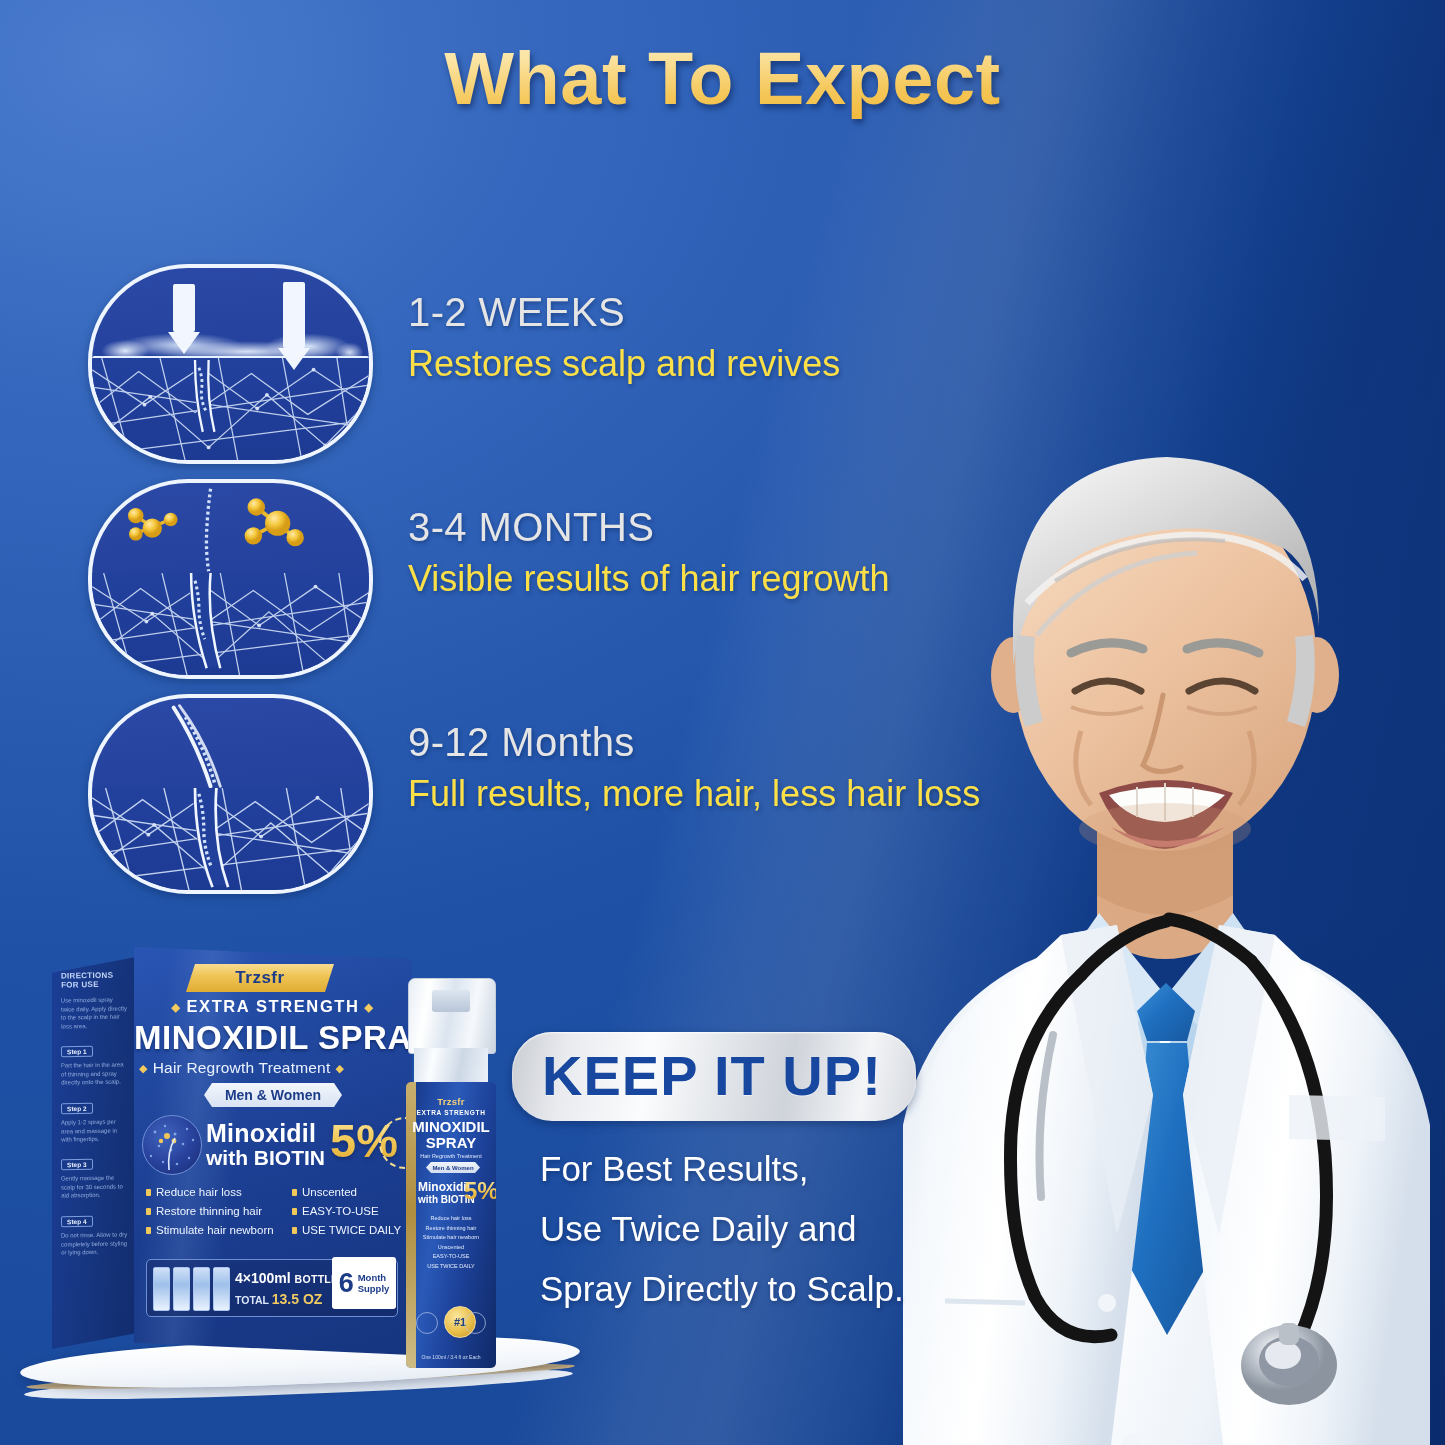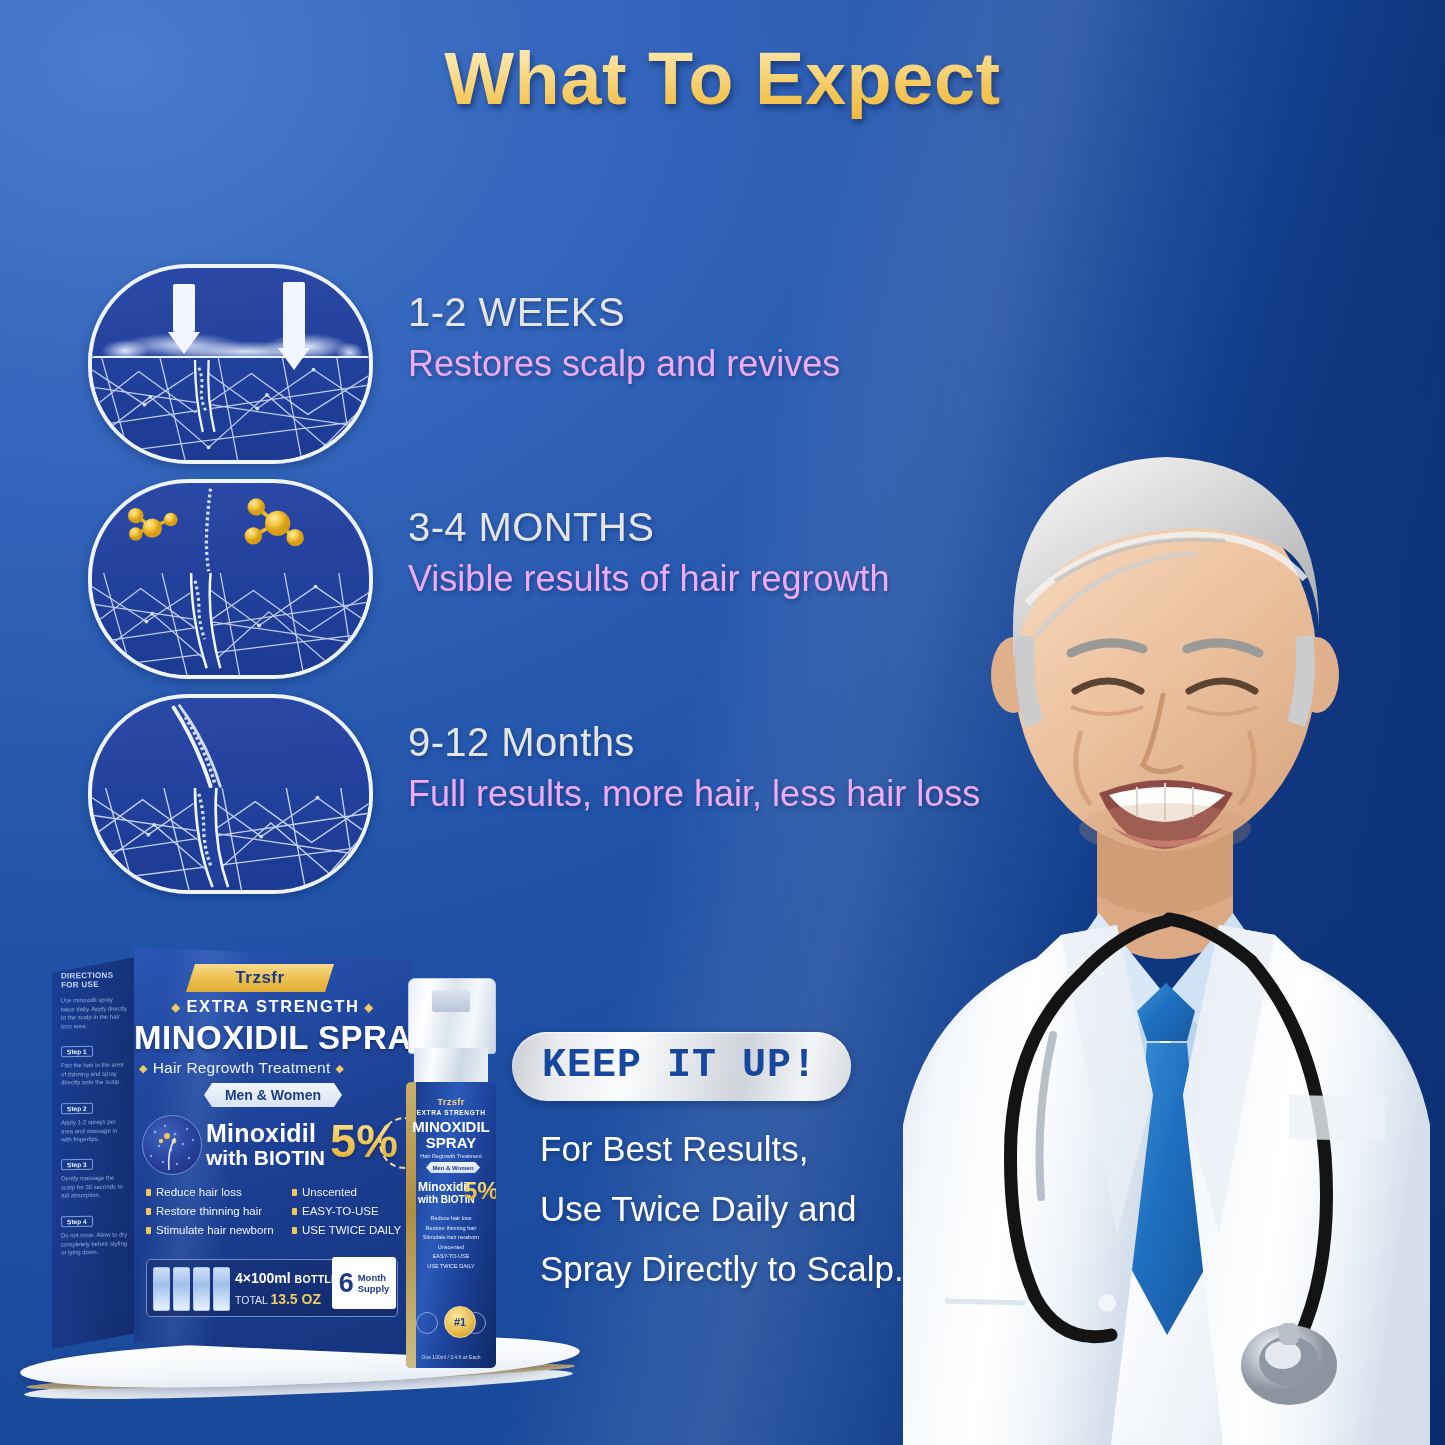--- a/index.html
+++ b/index.html
@@ -97,33 +97,32 @@
     width:0;height:0;margin:0 auto;
     border-left:16px solid transparent;border-right:16px solid transparent;
     border-top:22px solid #f2f7ff;
   }
   .txt{position:absolute;left:330px;top:32px;}
   .t-head{
     font-size:40px;color:#e5e5e5;font-weight:normal;letter-spacing:.4px;
     text-shadow:1px 2px 4px rgba(8,30,78,0.45);margin-bottom:8px;
   }
   .t-sub{
-    font-size:36px;color:#f0abfc;font-weight:normal;
+    font-size:36px;color:#fde047;font-weight:normal;
     text-shadow:1px 2px 4px rgba(8,30,78,0.45);
   }
 
   
   .keep-block{position:absolute;left:512px;top:1032px;width:430px;}
   .keep-pill{
     display:inline-block;padding:11px 34px 13px 30px;border-radius:40px;
     background:linear-gradient(100deg,#c9ccd2 0%,#e9ebef 14%,#fbfcfd 34%,#e3e6ea 52%,#cfd3da 68%,#f3f5f7 86%,#d6d9df 100%);
     box-shadow:0 3px 8px rgba(6,26,70,0.38), inset 0 1px 2px rgba(255,255,255,0.9);
-    font-size:40px;font-weight:bold;color:#17479e;letter-spacing:1px;
+    font-size:56px;font-weight:bold;color:#17479e;letter-spacing:1px;
     text-shadow:0 1px 0 rgba(255,255,255,0.55);
-    font-family:Liberation Mono, monospace;
   }
   .keep-lines{margin-top:28px;margin-left:28px;}
   .keep-lines div{
     font-size:35px;color:#ffffff;margin-bottom:20px;
     text-shadow:1px 2px 4px rgba(8,30,78,0.45);
   }
 
   
   .pedestal{
     position:absolute;left:20px;top:1340px;width:560px;height:72px;
@@ -245,21 +244,21 @@
     background:linear-gradient(180deg,rgba(20,44,110,.55),rgba(16,36,94,.55));
   }
   .bot-icons{position:absolute;left:6px;top:7px;display:flex;gap:3px;}
   .bot-icons i{
     display:block;width:15px;height:42px;border-radius:2px;
     background:linear-gradient(180deg,#cfe0f8 0%,#9fc0ea 40%,#e9f2ff 100%);
     border:1px solid #a9c4ef;
   }
   .b-qty{position:absolute;left:88px;top:10px;font-size:14px;font-weight:bold;color:#ffffff;}
   .b-qty small{font-size:10.5px;letter-spacing:.3px;}
-  .b-total{position:absolute;left:88px;top:31px;font-size:10.5px;color:#dbe6fa;font-weight:normal;}
+  .b-total{position:absolute;left:88px;top:31px;font-size:10.5px;color:#dbe6fa;font-weight:bold;}
   .b-total b{font-size:14px;color:#f1cb62;}
   .b-supply{
     position:absolute;left:198px;top:310px;width:64px;height:52px;
     background:#ffffff;border-radius:3px;display:flex;align-items:center;
     justify-content:center;gap:4px;
   }
   .b-supply .n{font-size:27px;font-weight:bold;color:#1d3c88;line-height:1;}
   .b-supply .w{font-size:9.5px;color:#1d3c88;line-height:11px;font-weight:bold;}
 
   

